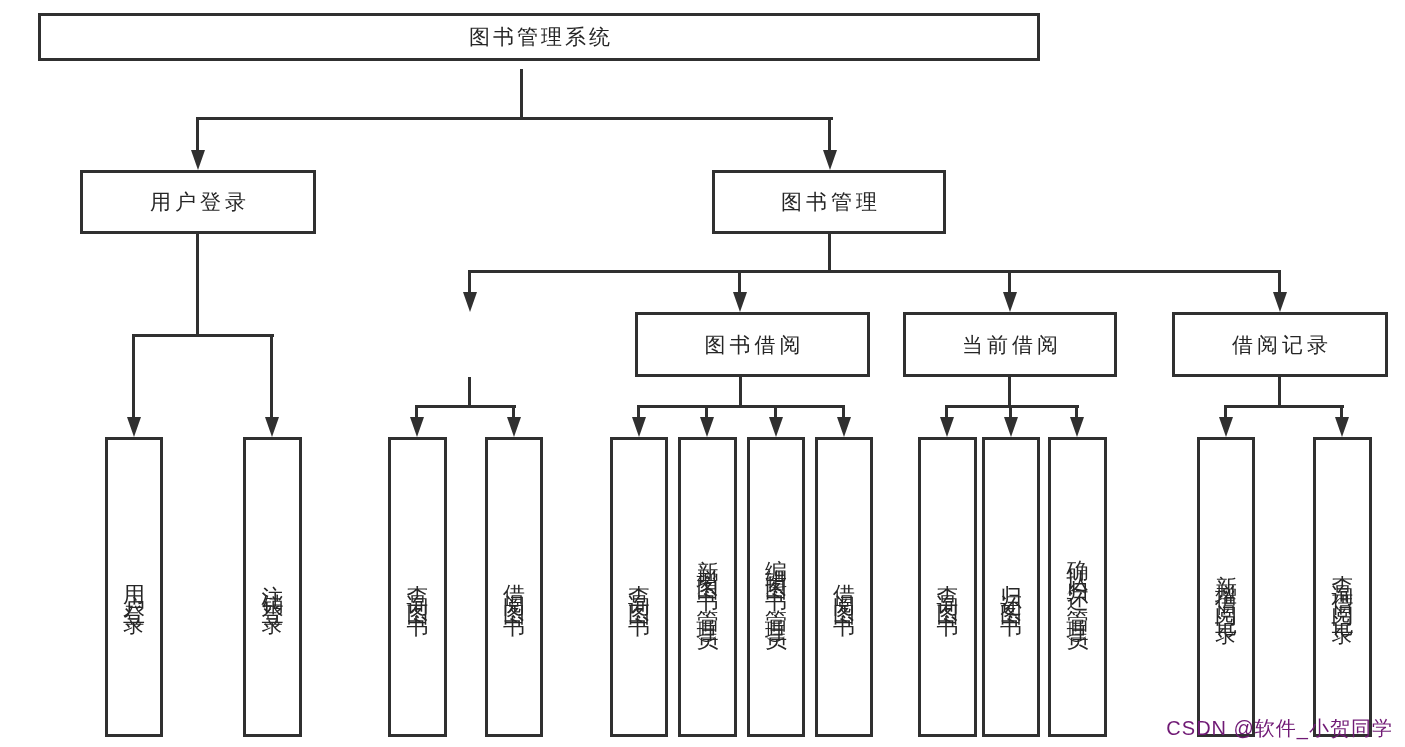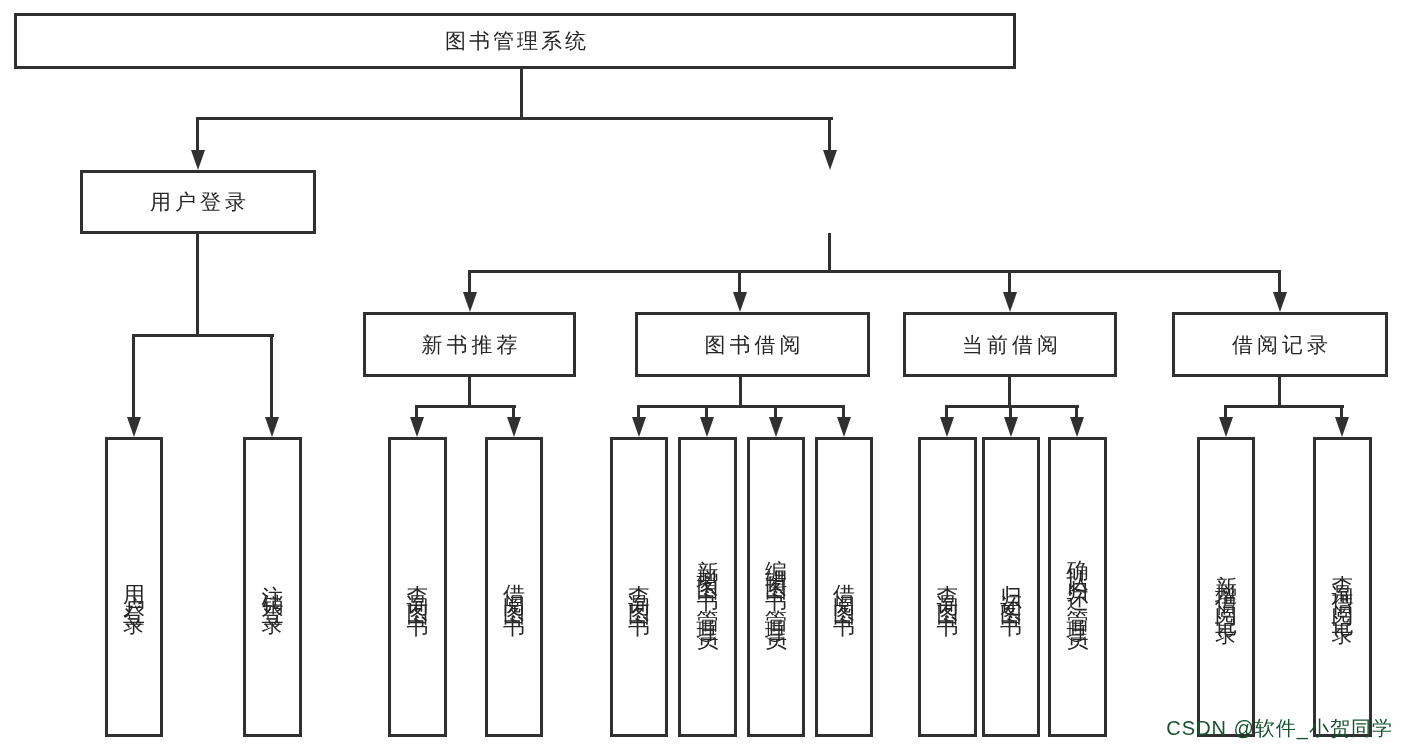--- a/index.html
+++ b/index.html
@@ -66,36 +66,36 @@
     height: 0;
     border-left: 7px solid transparent;
     border-right: 7px solid transparent;
     border-top: 20px solid #303030;
   }
   .watermark {
     position: absolute;
     top: 715px;
     right: 12px;
     font-size: 20px;
-    color: #14532d;
+    color: #701a75;
     letter-spacing: 1px;
     z-index: 10;
     white-space: nowrap;
   }
 </style>
 </head>
 <body>
 
 <div class="canvas">
 
-  <div class="node root" style="left:14px; top:13px; width:1002px; height:56px;">图书管理系统</div>
+  <div class="node root" style="left:38px; top:13px; width:1002px; height:48px;">图书管理系统</div>
 
   <div class="node" style="left:80px; top:170px; width:236px; height:64px;">用户登录</div>
-
-  <div class="node" style="left:363px; top:312px; width:213px; height:65px;">新书推荐</div>
+  <div class="node" style="left:712px; top:170px; width:234px; height:64px;">图书管理</div>
+
   <div class="node" style="left:635px; top:312px; width:235px; height:65px;">图书借阅</div>
   <div class="node" style="left:1172px; top:312px; width:216px; height:65px;">借阅记录</div>
   <div class="node" style="left:903px; top:312px; width:214px; height:65px;">当前借阅</div>
 
   <div class="leaf" style="left:105px; top:437px; width:58px; height:300px;">
     <span>用户登录</span>
     </div>
   <div class="leaf" style="left:243px; top:437px; width:59px; height:300px;">
     <span>注销登录</span>
     </div>

